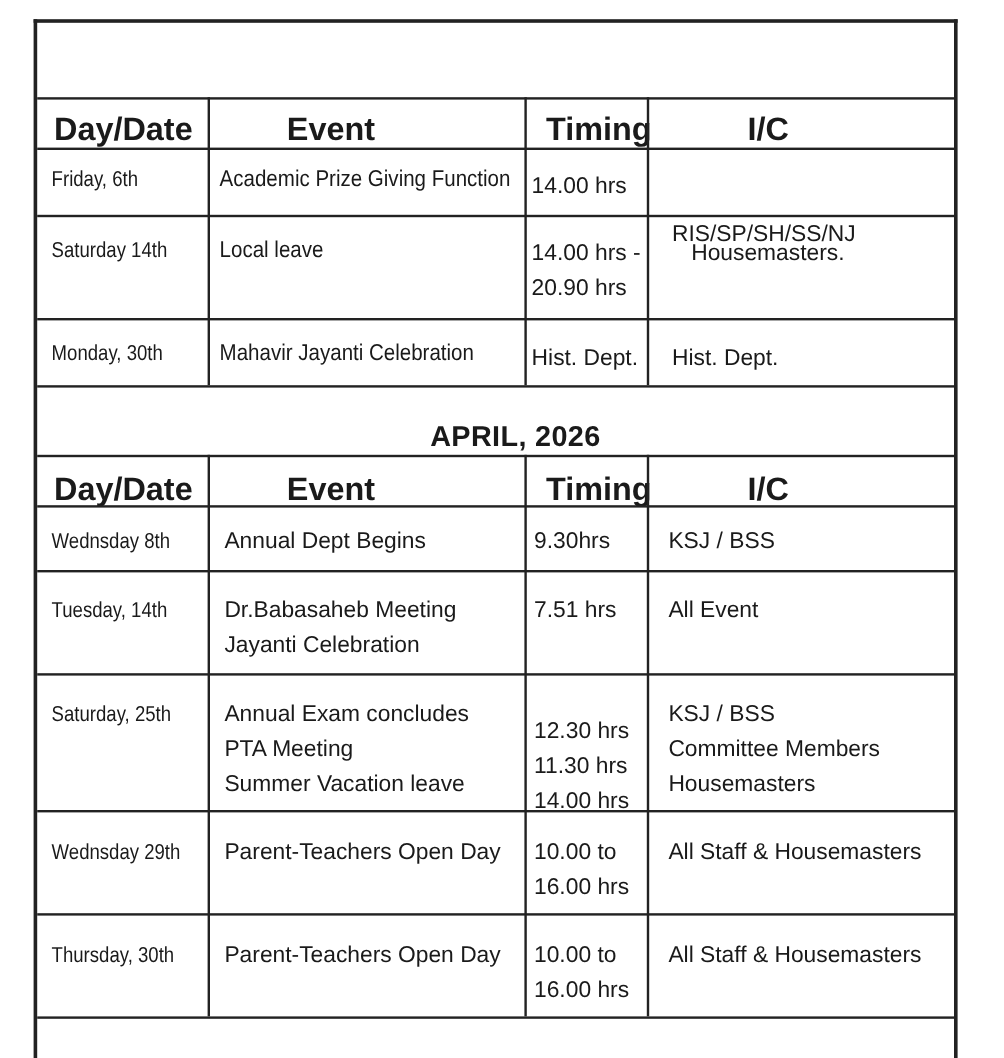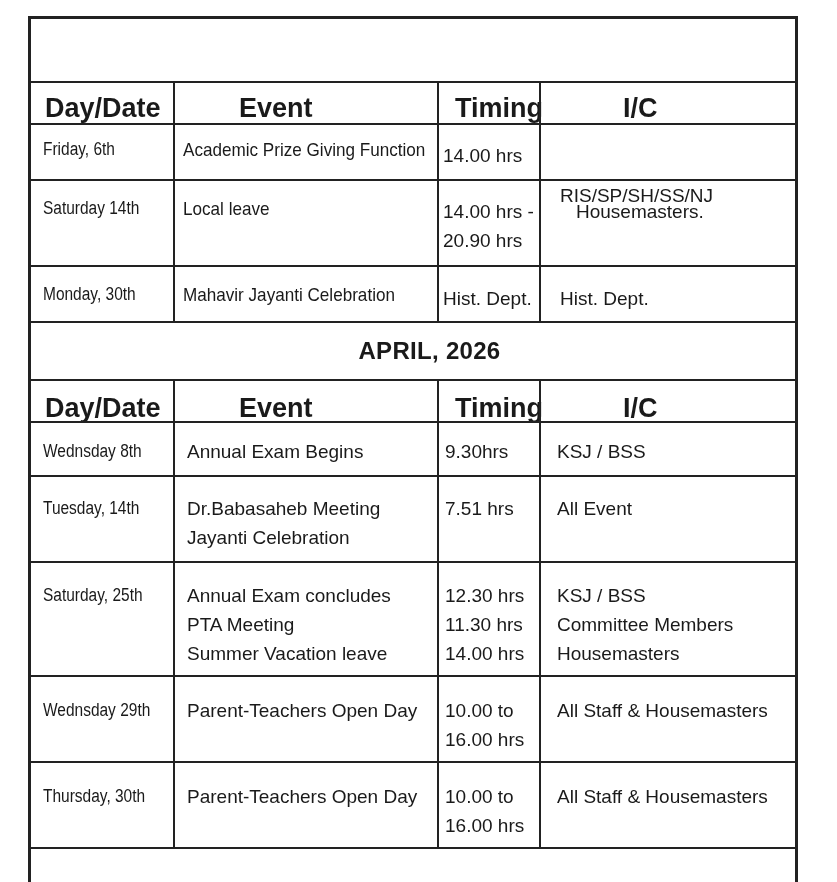--- a/index.html
+++ b/index.html
@@ -44,52 +44,52 @@
   <div class="hline" style="top:246px;"></div>
 
   <div>
     <div class="cell day" style="left:12px; top:261px;">Monday, 30th</div>
     <div class="cell ev-m" style="left:152px; top:261px;">Mahavir Jayanti Celebration</div>
     <div class="cell" style="left:412px; top:265px;">Hist. Dept.</div>
     <div class="cell" style="left:529px; top:265px;">Hist. Dept.</div>
   </div>
   <div class="hline" style="top:302px;"></div>
 
-  <div class="title" style="top:318px;padding-left:33px;">APRIL, 2026</div>
+  <div class="title" style="top:332px;padding-left:33px;">APRIL, 2026</div>
   <div class="hline" style="top:360px;"></div>
 
   <div class="hdr" style="left:14px; top:374px;">Day/Date</div>
   <div class="hdr" style="left:208px; top:374px;">Event</div>
   <div class="hdr" style="left:424px; top:374px;">Timing</div>
   <div class="hdr" style="left:592px; top:374px;">I/C</div>
   <div class="hline" style="top:402px;"></div>
 
   <div>
     <div class="cell day" style="left:12px; top:418px;">Wednsday 8th</div>
-    <div class="cell" style="left:156px; top:418px;">Annual Exam Begins</div>
+    <div class="cell" style="left:156px; top:418px;">Annual Dept Begins</div>
     <div class="cell" style="left:414px; top:418px;">9.30hrs</div>
     <div class="cell" style="left:526px; top:418px;">KSJ / BSS</div>
   </div>
   <div class="hline" style="top:456px;"></div>
 
   <div>
     <div class="cell day" style="left:12px; top:475px;">Tuesday, 14th</div>
     <div class="cell" style="left:156px; top:475px;">Dr.Babasaheb Meeting
 Jayanti Celebration</div>
     <div class="cell" style="left:414px; top:475px;">7.51 hrs</div>
     <div class="cell" style="left:526px; top:475px;">All Event</div>
   </div>
   <div class="hline" style="top:542px;"></div>
 
   <div>
     <div class="cell day" style="left:12px; top:562px;">Saturday, 25th</div>
     <div class="cell" style="left:156px; top:562px;">Annual Exam concludes
 PTA Meeting
 Summer Vacation leave</div>
-    <div class="cell" style="left:414px; top:562px;">12.30 hrs
+    <div class="cell" style="left:414px; top:576px;">12.30 hrs
 11.30 hrs
 14.00 hrs</div>
     <div class="cell" style="left:526px; top:562px;">KSJ / BSS
 Committee Members
 Housemasters</div>
   </div>
   <div class="hline" style="top:656px;"></div>
 
   <div>
     <div class="cell day" style="left:12px; top:677px;">Wednsday 29th</div>

